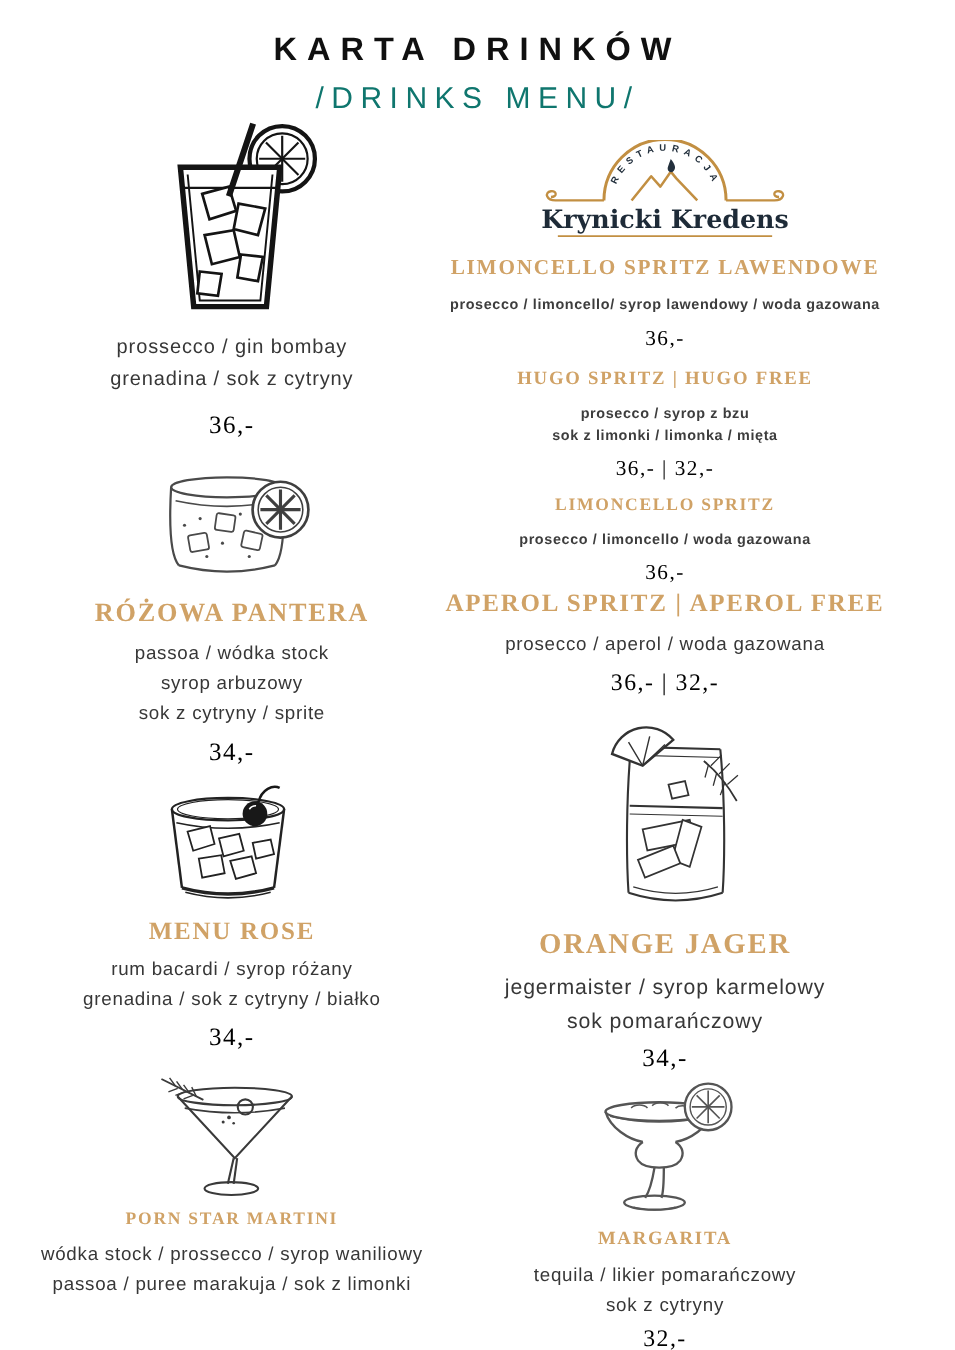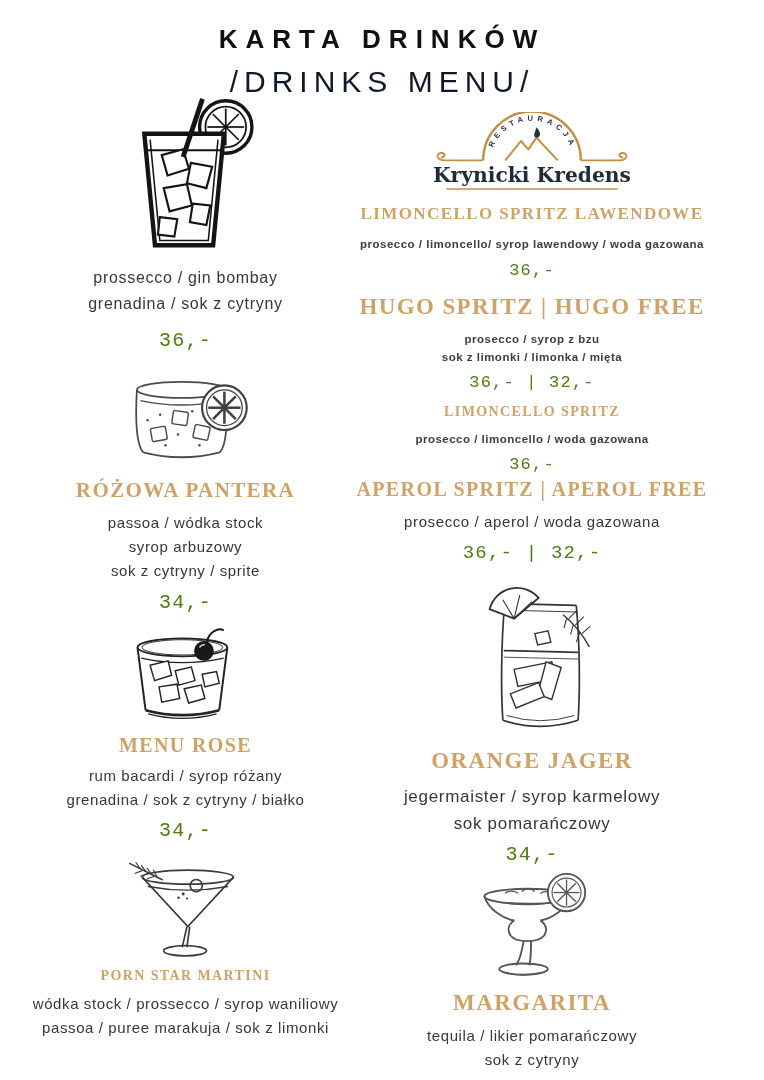--- a/index.html
+++ b/index.html
@@ -1,33 +1,33 @@
 <!DOCTYPE html>
 <html><head>
 <meta charset="utf-8">
 <style>
   html,body{margin:0;padding:0;background:#ffffff;}
   .page{position:relative;width:764px;height:1080px;margin:0 auto;background:#ffffff;overflow:hidden;
         font-family:"Liberation Sans",sans-serif;}
   .header{position:absolute;top:24px;left:0;width:100%;text-align:center;}
   .title{font-size:26px;font-weight:bold;letter-spacing:8px;color:#101010;margin:0;}
-  .subtitle{font-size:30px;font-weight:400;letter-spacing:6px;color:#0f172a;margin:10px 0 0 0;}
+  .subtitle{font-size:24px;font-weight:400;letter-spacing:6px;color:#0f766e;margin:10px 0 0 0;}
   .col{position:absolute;display:flex;flex-direction:column;align-items:center;text-align:center;}
   .col-left{left:18px;top:95px;width:335px;}
   .col-right{left:352px;top:112px;width:360px;}
   .item-name{font-family:"Liberation Serif",serif;color:#D0A266;font-weight:bold;
              letter-spacing:1.4px;margin:0;line-height:1.15;}
-  .fs17{font-size:17px;} .fs18{font-size:14px;} .fs19{font-size:23px;}
+  .fs17{font-size:17px;} .fs18{font-size:14px;} .fs19{font-size:15px;}
   .fs20{font-size:20px;} .fs21{font-size:21px;} .fs22{font-size:23px;}
   .ing{color:#373737;}
   .ing-lg .ing-line{font-size:16px;line-height:26px;letter-spacing:0.7px;}
   .ing-md .ing-line{font-size:15px;line-height:24px;letter-spacing:0.6px;}
   .ing-xl .ing-line{font-size:17px;line-height:27px;letter-spacing:0.7px;}
   .ing-sm .ing-line{font-size:11.5px;line-height:18px;font-weight:bold;letter-spacing:0.5px;color:#3d3d3d;}
-  .price{font-family:Liberation Mono, monospace;color:#4d7c0f;letter-spacing:1.2px;}
+  .price{font-family:Liberation Serif, serif;color:#000000;letter-spacing:1.2px;}
   .price-lg{font-size:20px;} .price-md{font-size:19px;} .price-sm{font-size:17px;}
   .illus{line-height:0;}
   svg{display:block;}
 </style>
 </head>
 <body>
 
 <div class="page">
 
   <div class="header">

